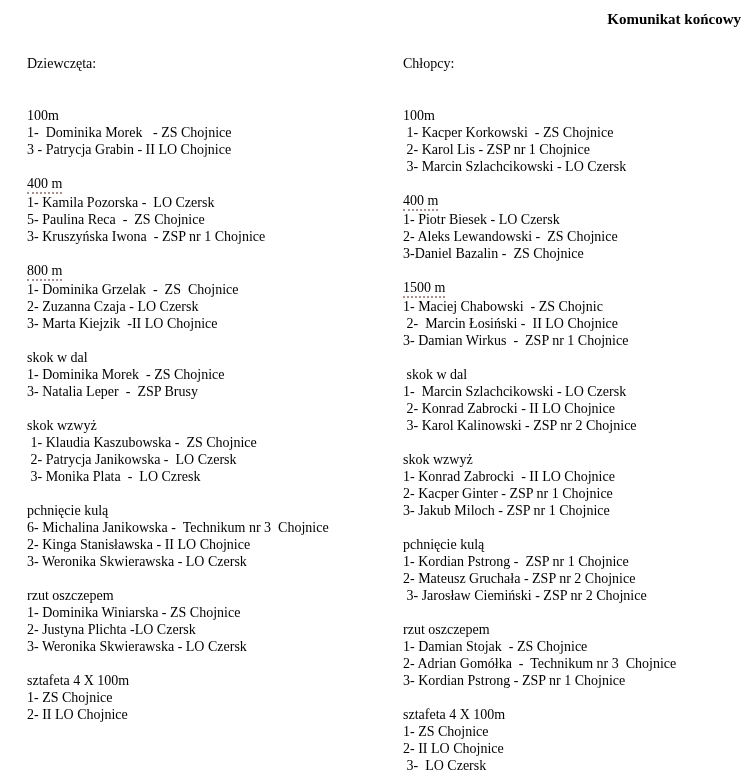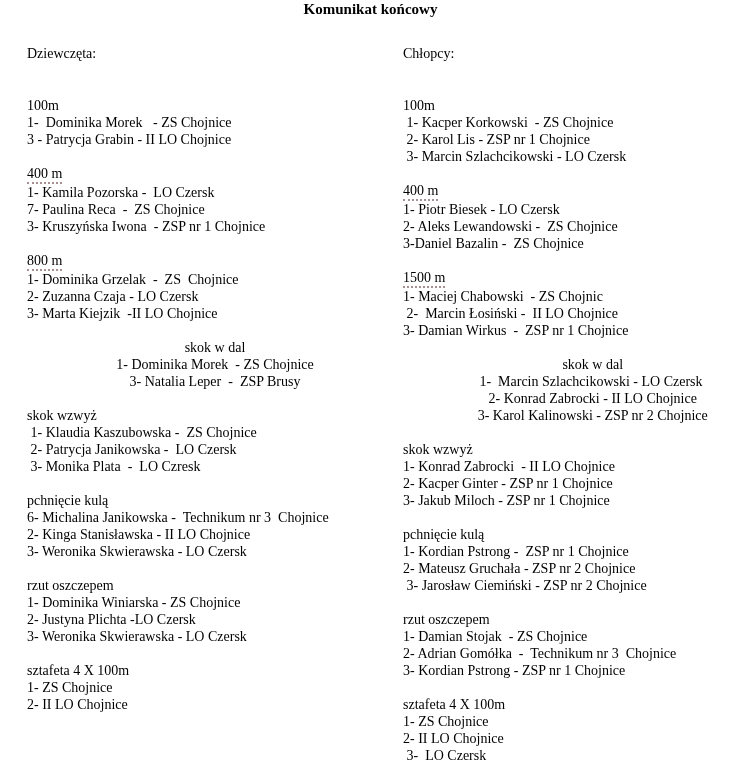--- a/index.html
+++ b/index.html
@@ -17,23 +17,23 @@
     -webkit-font-smoothing: antialiased;
   }
   .page {
     width: 741px;
     height: 780px;
     position: relative;
   }
   .doc-title {
     font-size: 15px;
     font-weight: bold;
-    text-align: center;
+    text-align: right;
     margin: 0;
-    padding-top: 0;
+    padding-top: 10px;
     line-height: 18px;
   }
   .columns {
     display: flex;
     padding-left: 27px;
     margin-top: 27px;
   }
   .col {
     width: 376px;
     flex: 0 0 376px;
@@ -41,21 +41,20 @@
   .col-label {
     line-height: 17px;
     margin-bottom: 35px;
     white-space: pre;
   }
   .event-section {
     margin-bottom: 17px;
   }
   .event-section.gap-before {
     margin-top: 14px;
-    text-align: center;
   }
   .line {
     line-height: 17px;
     white-space: pre;
   }
   .event-heading {
     font-weight: normal;
     display: inline-block;
   }
   .event-heading.squiggle {
@@ -71,21 +70,21 @@
       <div class="col">
         <div class="col-label">Dziewczęta:</div>
         <div class="event-section">
           <div class="line"><span class="event-heading">100m</span></div>
           <div class="line">1-  Dominika Morek   - ZS Chojnice</div>
           <div class="line">3 - Patrycja Grabin - II LO Chojnice</div>
         </div>
         <div class="event-section">
           <div class="line"><span class="event-heading squiggle">400 m</span></div>
           <div class="line">1- Kamila Pozorska -  LO Czersk</div>
-          <div class="line">7- Paulina Reca  -  ZS Chojnice</div>
+          <div class="line">5- Paulina Reca  -  ZS Chojnice</div>
           <div class="line">3- Kruszyńska Iwona  - ZSP nr 1 Chojnice</div>
         </div>
         <div class="event-section">
           <div class="line"><span class="event-heading squiggle">800 m</span></div>
           <div class="line">1- Dominika Grzelak  -  ZS  Chojnice</div>
           <div class="line">2- Zuzanna Czaja - LO Czersk</div>
           <div class="line">3- Marta Kiejzik  -II LO Chojnice</div>
         </div>
         <div class="event-section gap-before">
           <div class="line"><span class="event-heading">skok w dal</span></div>

